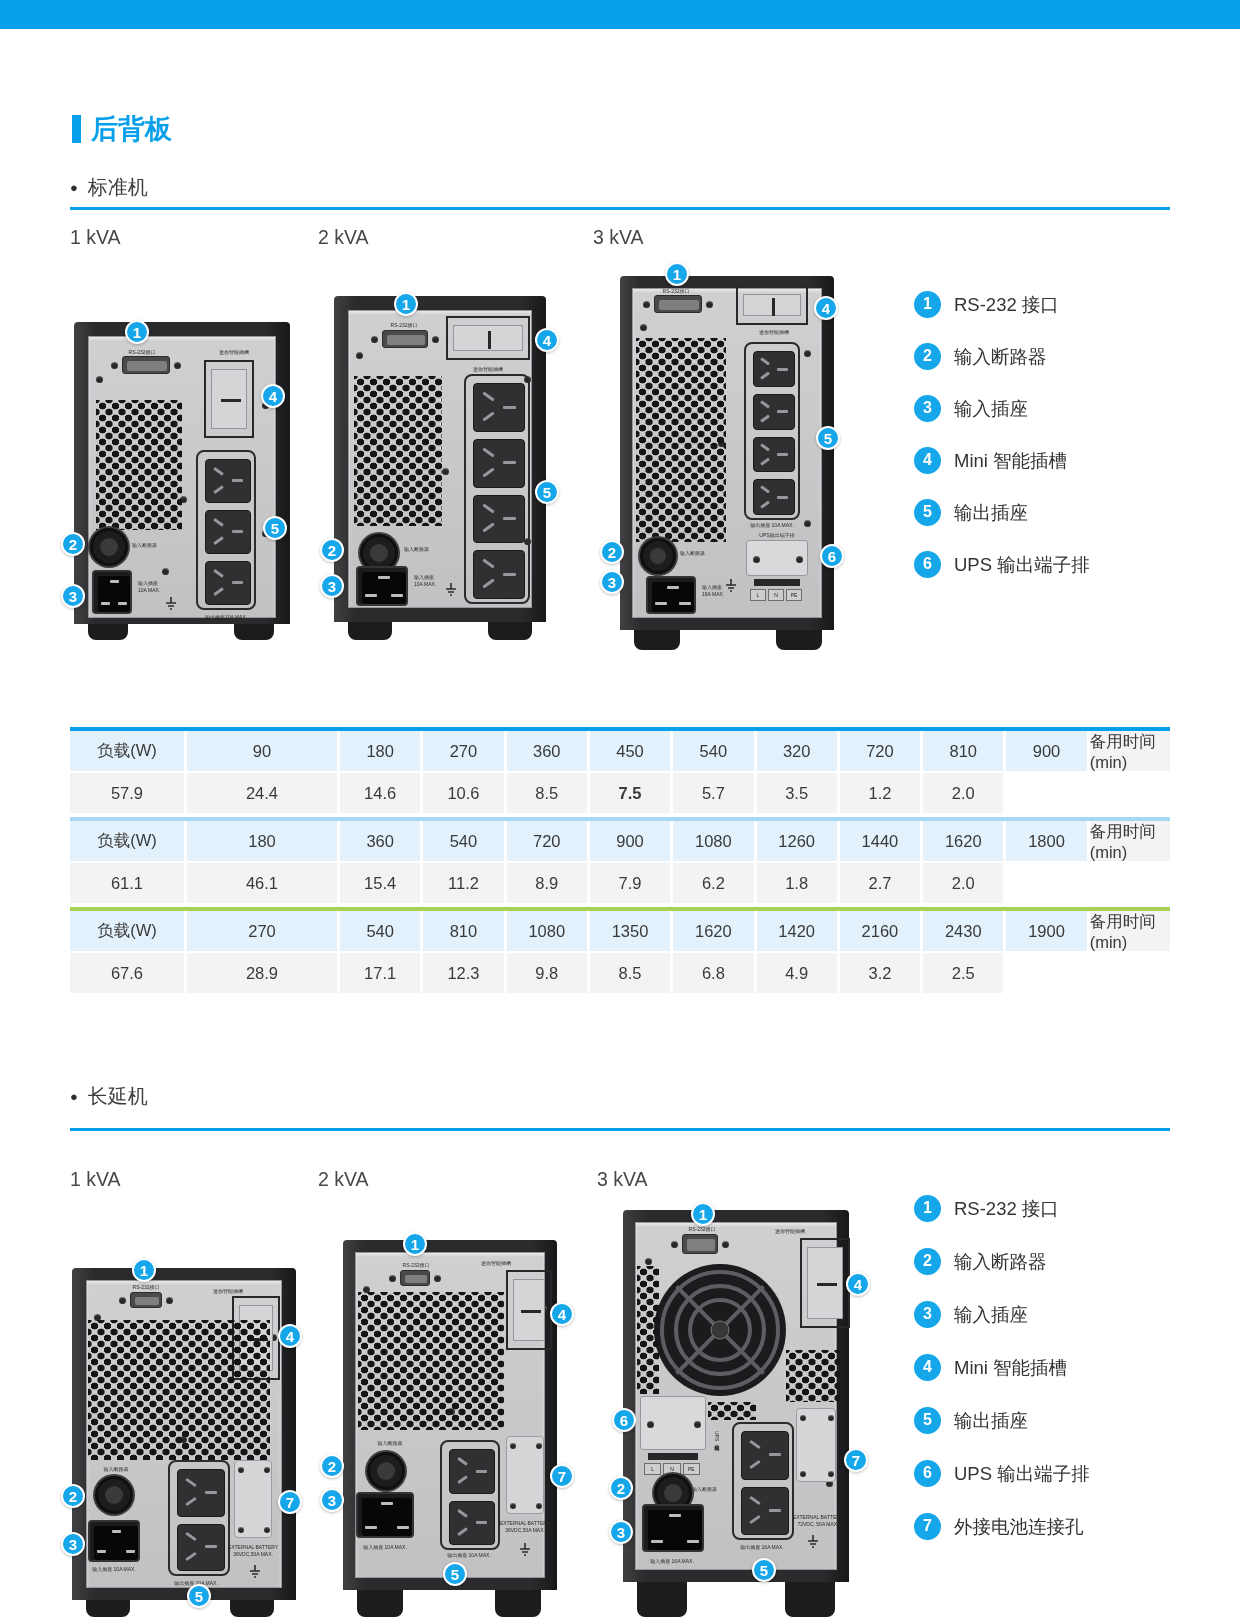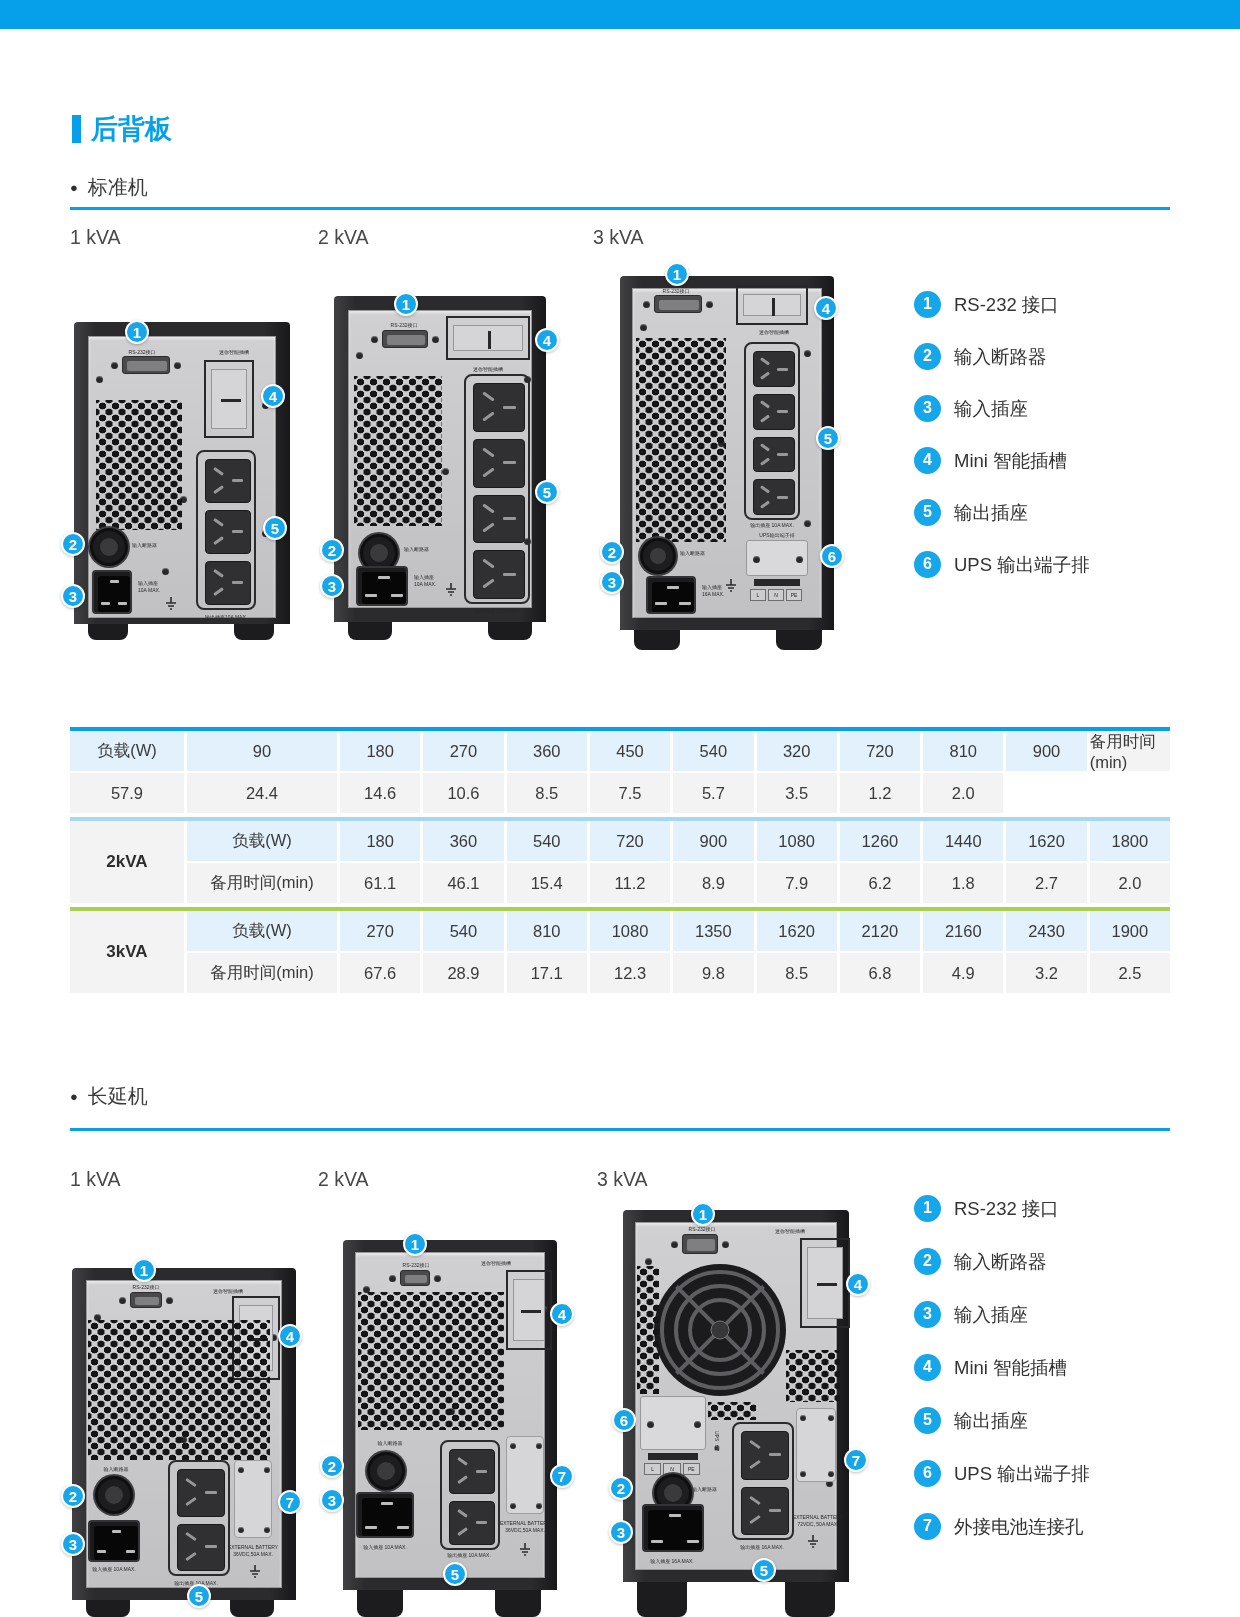--- a/index.html
+++ b/index.html
@@ -568,31 +568,30 @@
             <div class="tcellx row-load" style="position: static;">320</div>
             <div class="tcellx row-load" style="position: static;">720</div>
             <div class="tcellx row-load" style="position: static;">810</div>
             <div class="tcellx row-load" style="position: static;">900</div>
             <div class="tcellx row-time" style="position: static;">备用时间(min)</div>
             <div class="tcellx row-time" style="position: static;">57.9</div>
             <div class="tcellx row-time" style="position: static;">24.4</div>
             <div class="tcellx row-time" style="position: static;">14.6</div>
             <div class="tcellx row-time" style="position: static;">10.6</div>
             <div class="tcellx row-time" style="position: static;">8.5</div>
-            <div class="tcellx row-time" style="position: static;">7.5</div>
+            <div class="tcellx row-time" style="position: static; font-weight: bold;">7.5</div>
             <div class="tcellx row-time" style="position: static;">5.7</div>
             <div class="tcellx row-time" style="position: static;">3.5</div>
             <div class="tcellx row-time" style="position: static;">1.2</div>
             <div class="tcellx row-time" style="position: static;">2.0</div>
           </div>
         </div>
         <div class="tg" style="position: static;">
           <div class="tdiv" style="position: static; background: rgb(166, 217, 241);"></div>
           <div class="tgrid" style="position: static;">
-            <div class="tname" style="position: static;">2kVA</div>
             <div class="tcellx row-load" style="position: static;">负载(W)</div>
             <div class="tcellx row-load" style="position: static;">180</div>
             <div class="tcellx row-load" style="position: static;">360</div>
             <div class="tcellx row-load" style="position: static;">540</div>
             <div class="tcellx row-load" style="position: static;">720</div>
             <div class="tcellx row-load" style="position: static;">900</div>
             <div class="tcellx row-load" style="position: static;">1080</div>
             <div class="tcellx row-load" style="position: static;">1260</div>
             <div class="tcellx row-load" style="position: static;">1440</div>
             <div class="tcellx row-load" style="position: static;">1620</div>
@@ -606,29 +605,28 @@
             <div class="tcellx row-time" style="position: static;">7.9</div>
             <div class="tcellx row-time" style="position: static;">6.2</div>
             <div class="tcellx row-time" style="position: static;">1.8</div>
             <div class="tcellx row-time" style="position: static;">2.7</div>
             <div class="tcellx row-time" style="position: static;">2.0</div>
           </div>
         </div>
         <div class="tg" style="position: static;">
           <div class="tdiv" style="position: static; background: rgb(168, 208, 82);"></div>
           <div class="tgrid" style="position: static;">
-            <div class="tname" style="position: static;">3kVA</div>
             <div class="tcellx row-load" style="position: static;">负载(W)</div>
             <div class="tcellx row-load" style="position: static;">270</div>
             <div class="tcellx row-load" style="position: static;">540</div>
             <div class="tcellx row-load" style="position: static;">810</div>
             <div class="tcellx row-load" style="position: static;">1080</div>
             <div class="tcellx row-load" style="position: static;">1350</div>
             <div class="tcellx row-load" style="position: static;">1620</div>
-            <div class="tcellx row-load" style="position: static;">2120</div>
+            <div class="tcellx row-load" style="position: static;">1420</div>
             <div class="tcellx row-load" style="position: static;">2160</div>
             <div class="tcellx row-load" style="position: static;">2430</div>
             <div class="tcellx row-load" style="position: static;">1900</div>
             <div class="tcellx row-time" style="position: static;">备用时间(min)</div>
             <div class="tcellx row-time" style="position: static;">67.6</div>
             <div class="tcellx row-time" style="position: static;">28.9</div>
             <div class="tcellx row-time" style="position: static;">17.1</div>
             <div class="tcellx row-time" style="position: static;">12.3</div>
             <div class="tcellx row-time" style="position: static;">9.8</div>
             <div class="tcellx row-time" style="position: static;">8.5</div>

